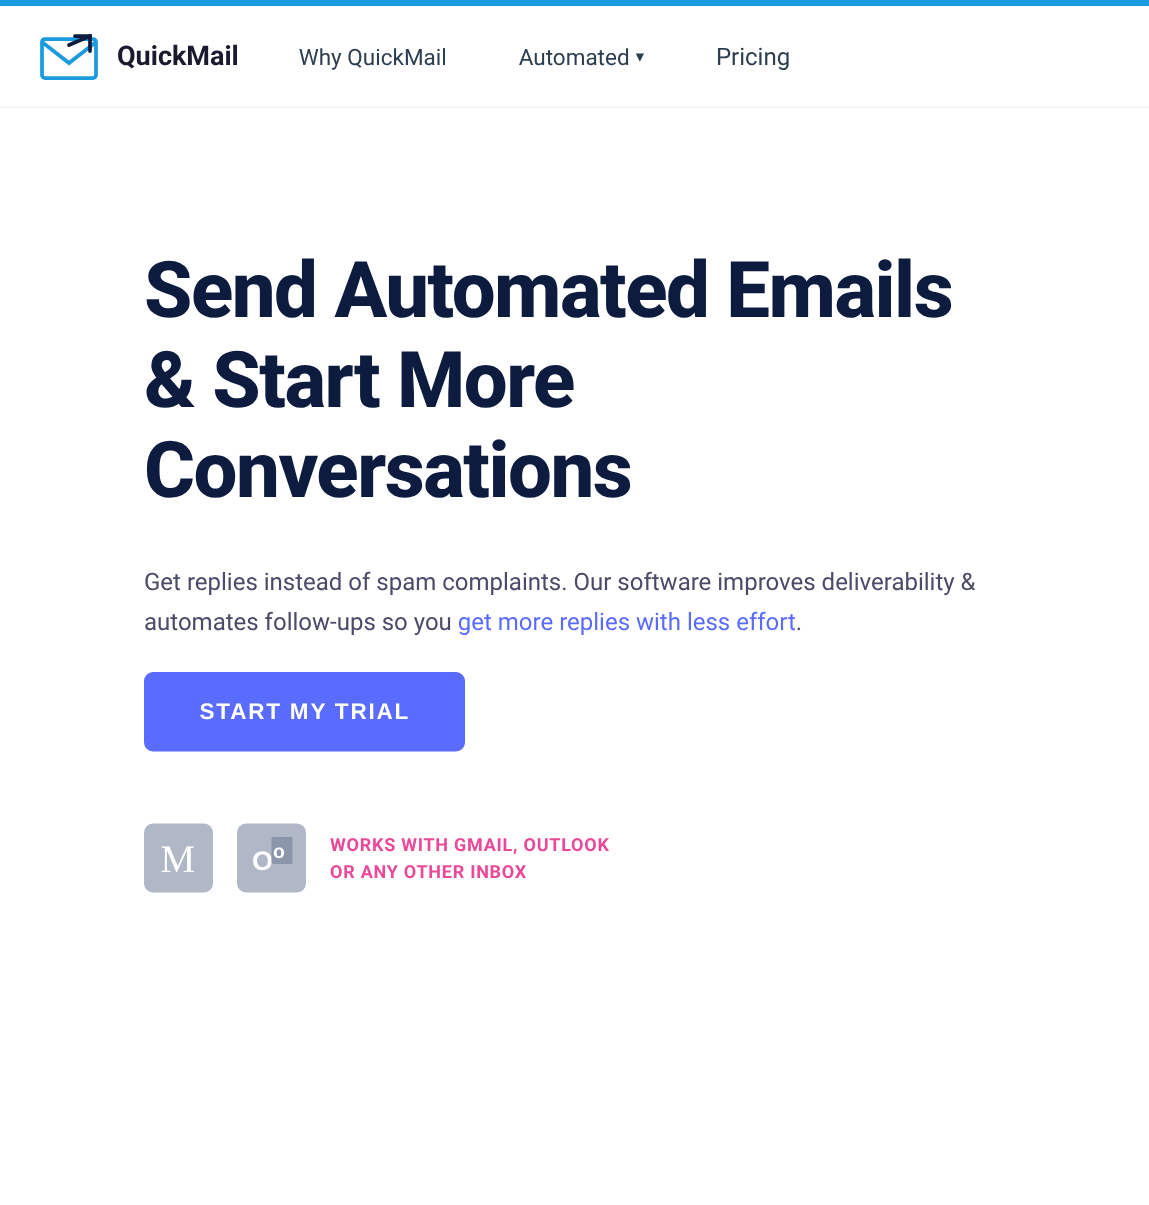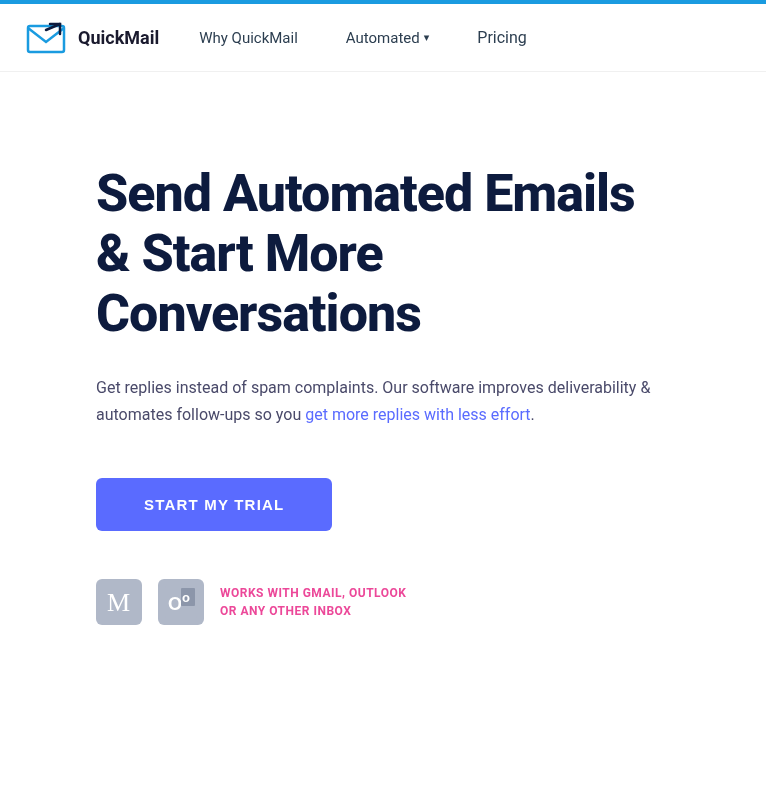--- a/index.html
+++ b/index.html
@@ -97,34 +97,34 @@
       margin-bottom: 32px;
       letter-spacing: -1px;
       margin-top: 12px;
     }
 
     .hero-subtitle {
       font-size: 16px;
       color: #4a4a6a;
       line-height: 1.65;
       max-width: 620px;
-      margin-bottom: 50px;
+      margin-bottom: 20px;
     }
 
     .hero-subtitle .highlight {
       color: #5a6bff;
     }
 
     
     .cta-button {
       background: #5a6bff;
       color: #ffffff;
       border: none;
       border-radius: 6px;
-      padding: 18px 48px;
+      padding: 18px 37px;
       font-size: 15px;
       font-weight: 700;
       letter-spacing: 1.2px;
       cursor: pointer;
       display: inline-block;
       margin-bottom: 48px;
       text-transform: uppercase;
     }
 
     

